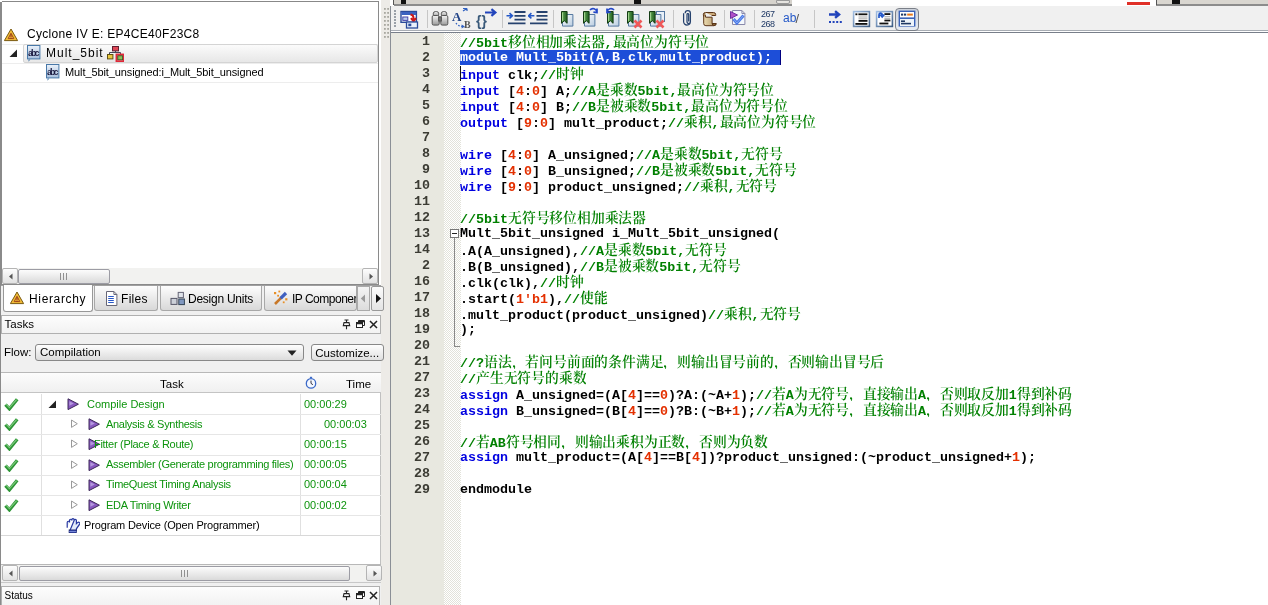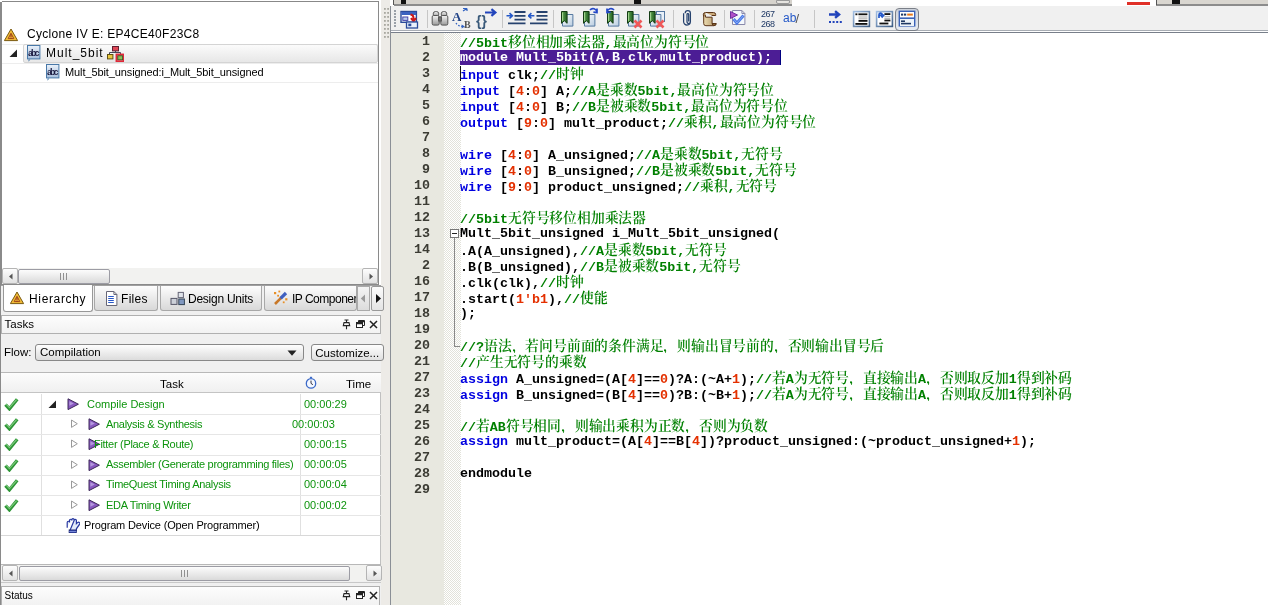--- a/index.html
+++ b/index.html
@@ -8,21 +8,21 @@
 .abs{position:absolute}
 #code{position:absolute;left:460px;top:34px;font:bold 13.333px "Liberation Mono",monospace;
   white-space:pre;color:#000}
 #code .ln{height:16px;line-height:16px}
 #gutter{position:absolute;left:391px;top:34px;width:39px;text-align:right;
   font:bold 13.333px "Liberation Mono",monospace;color:#3c3c34}
 #gutter .ln{height:16px;line-height:16px}
 .k{color:#0000e0}
 .c{color:#008000}
 .n{color:#e43000}
-.sel{background:#4c1d95;color:#fff}
+.sel{background:#1d4ed8;color:#fff}
 svg.cg{width:13.8px;height:15px;vertical-align:-2.4px;fill:currentColor}
 </style></head>
 <body>
 <div id="root">
 <svg width="0" height="0" style="position:absolute">
       <defs>
 <path id="g79FB" d="M161 37C156 48 148 59 139 69C142 62 137 50 112 48C117 44 121 40 125 37ZM124 7C116 27 99 50 82 63L84 66C93 62 101 56 109 51C116 56 123 64 124 72C128 74 132 74 134 73C120 87 101 98 80 106L81 109C100 104 116 98 131 90C119 110 99 132 78 146L79 149C92 144 104 137 115 129C122 136 128 145 130 153C134 156 138 156 141 155C123 171 99 182 69 190L70 193C133 184 169 159 189 117C194 117 195 117 197 115L179 98L168 109H139C144 103 148 98 151 93C155 94 157 93 158 92L142 84C159 72 173 57 182 39C187 39 189 38 190 36L172 21L161 31H131C135 26 139 21 142 16C147 17 148 16 149 14ZM168 114C163 128 155 140 144 151C148 144 144 131 119 126C124 122 129 118 133 114ZM65 9C52 19 27 32 6 39L7 42C17 41 28 39 38 37V69H8L9 75H35C29 103 19 133 3 155L6 157C19 146 30 132 38 118V193H41C50 193 56 189 56 187V97C62 105 68 116 69 125C84 138 100 108 56 93V75H83C86 75 88 74 88 72C82 65 71 55 71 55L61 69H56V33C63 32 70 30 75 28C81 30 85 30 87 28Z"></path>
 <path id="g4F4D" d="M103 7 101 9C109 19 117 34 118 47C137 62 155 23 103 7ZM79 72 76 74C90 100 93 137 94 158C108 180 135 131 79 72ZM169 39 157 54H62L63 60H185C187 60 189 59 190 57C182 49 169 39 169 39ZM57 65 48 62C55 49 62 35 68 20C73 20 75 18 76 16L48 7C38 46 21 85 4 110L6 112C15 104 24 95 32 85V193H35C43 193 51 189 51 187V69C55 68 56 67 57 65ZM173 159 160 175H131C147 145 161 107 169 81C174 80 176 79 177 76L148 69C144 100 136 143 127 175H56L58 181H189C192 181 194 180 194 177C186 170 173 159 173 159Z"></path>
 <path id="g76F8" d="M112 76H164V118H112ZM112 70V29H164V70ZM112 123H164V166H112ZM94 24V192H97C105 192 112 187 112 184V172H164V191H166C174 191 182 186 183 184V33C187 32 190 30 191 29L171 13L162 24H113L94 15ZM39 8V56H9L10 61H36C30 91 20 122 5 145L7 147C20 135 31 121 39 105V193H43C50 193 58 189 58 187V83C65 92 72 104 74 114C89 126 104 95 58 79V61H85C88 61 89 60 90 58C84 51 73 42 73 42L63 56H58V16C63 15 65 13 65 10Z"></path>
 <path id="g52A0" d="M116 41V188H119C127 188 134 184 134 182V166H164V185H167C174 185 183 180 183 178V50C187 50 190 48 192 46L172 30L162 41H135L116 32ZM164 161H134V47H164ZM39 8C39 22 39 37 38 51H9L11 57H38C37 103 31 150 4 190L7 193C47 155 55 105 57 57H80C79 122 76 158 69 165C67 167 66 167 62 167C58 167 46 166 39 166L39 169C46 170 53 173 56 176C58 179 59 183 59 189C69 189 78 186 84 180C94 169 97 135 99 60C103 59 106 58 107 56L89 40L78 51H57L58 16C63 16 65 14 65 11Z"></path>
@@ -557,20 +557,30 @@
           </svg><svg class="cg" viewBox="0 0 200 200" preserveAspectRatio="none">
             <use href="#g53F7"></use>
           </svg></span></div><div class="ln">.clk(clk),<span class="c">//<svg class="cg" viewBox="0 0 200 200" preserveAspectRatio="none">
             <use href="#g65F6"></use>
           </svg><svg class="cg" viewBox="0 0 200 200" preserveAspectRatio="none">
             <use href="#g949F"></use>
           </svg></span></div><div class="ln">.start(<span class="n">1'b1</span>),<span class="c">//<svg class="cg" viewBox="0 0 200 200" preserveAspectRatio="none">
             <use href="#g4F7F"></use>
           </svg><svg class="cg" viewBox="0 0 200 200" preserveAspectRatio="none">
             <use href="#g80FD"></use>
+          </svg></span></div><div class="ln">.mult_product(product_unsigned)<span class="c">//<svg class="cg" viewBox="0 0 200 200" preserveAspectRatio="none">
+            <use href="#g4E58"></use>
+          </svg><svg class="cg" viewBox="0 0 200 200" preserveAspectRatio="none">
+            <use href="#g79EF"></use>
+          </svg>,<svg class="cg" viewBox="0 0 200 200" preserveAspectRatio="none">
+            <use href="#g65E0"></use>
+          </svg><svg class="cg" viewBox="0 0 200 200" preserveAspectRatio="none">
+            <use href="#g7B26"></use>
+          </svg><svg class="cg" viewBox="0 0 200 200" preserveAspectRatio="none">
+            <use href="#g53F7"></use>
           </svg></span></div><div class="ln">);</div><div class="ln"></div><div class="ln"><span class="c">//?<svg class="cg" viewBox="0 0 200 200" preserveAspectRatio="none">
             <use href="#g8BED"></use>
           </svg><svg class="cg" viewBox="0 0 200 200" preserveAspectRatio="none">
             <use href="#g6CD5"></use>
           </svg><svg class="cg" viewBox="0 0 200 200" preserveAspectRatio="none">
             <use href="#gFF0C"></use>
           </svg><svg class="cg" viewBox="0 0 200 200" preserveAspectRatio="none">
             <use href="#g82E5"></use>
           </svg><svg class="cg" viewBox="0 0 200 200" preserveAspectRatio="none">
             <use href="#g95EE"></use>
@@ -929,21 +939,21 @@
 <path d="M2.2,7.2 L5.4,10.6 L12.6,2.6" fill="none" stroke="#7ac87a" stroke-width="1.2"></path>
     </svg>
 <svg class="abs" style="left:70px;top:419.2px" width="9" height="10">
       <polygon points="1.5,1 7.3,4.7 1.5,8.4" fill="#fdfdfd" stroke="#999"></polygon>
     </svg>
 <svg class="abs" style="left:88px;top:418.2px" width="13" height="13">
       <polygon points="1,0.8 11.4,6.2 1,11.6" fill="#8858c0" stroke="#3c2858" stroke-width="1"></polygon>
 <polygon points="2.4,3.2 6.8,5.5 2.4,7.8" fill="#b499dd"></polygon>
     </svg>
 <div class="abs" style="left:106px;top:417.7px;font-size:11px;letter-spacing:-0.3px;color:#0d940d">Analysis &amp; Synthesis</div>
-<div class="abs" style="left:292px;top:417.7px;font-size:11px;color:#0d940d">00:00:03</div>
+<div class="abs" style="left:324px;top:417.7px;font-size:11px;color:#0d940d">00:00:03</div>
 <div class="abs" style="left:1px;top:454.6px;width:380px;height:1px;background:#e6e6e6"></div>
 <svg class="abs" style="left:4px;top:437.4px" width="15" height="14">
       <path d="M1.5,7.6 L5.4,11.8 L13.2,2.2" fill="none" stroke="#2e9636" stroke-width="3.4"></path>
 <path d="M2.2,7.2 L5.4,10.6 L12.6,2.6" fill="none" stroke="#7ac87a" stroke-width="1.2"></path>
     </svg>
 <svg class="abs" style="left:70px;top:439.4px" width="9" height="10">
       <polygon points="1.5,1 7.3,4.7 1.5,8.4" fill="#fdfdfd" stroke="#999"></polygon>
     </svg>
 <svg class="abs" style="left:88px;top:438.4px" width="13" height="13">
       <polygon points="1,0.8 11.4,6.2 1,11.6" fill="#8858c0" stroke="#3c2858" stroke-width="1"></polygon>

